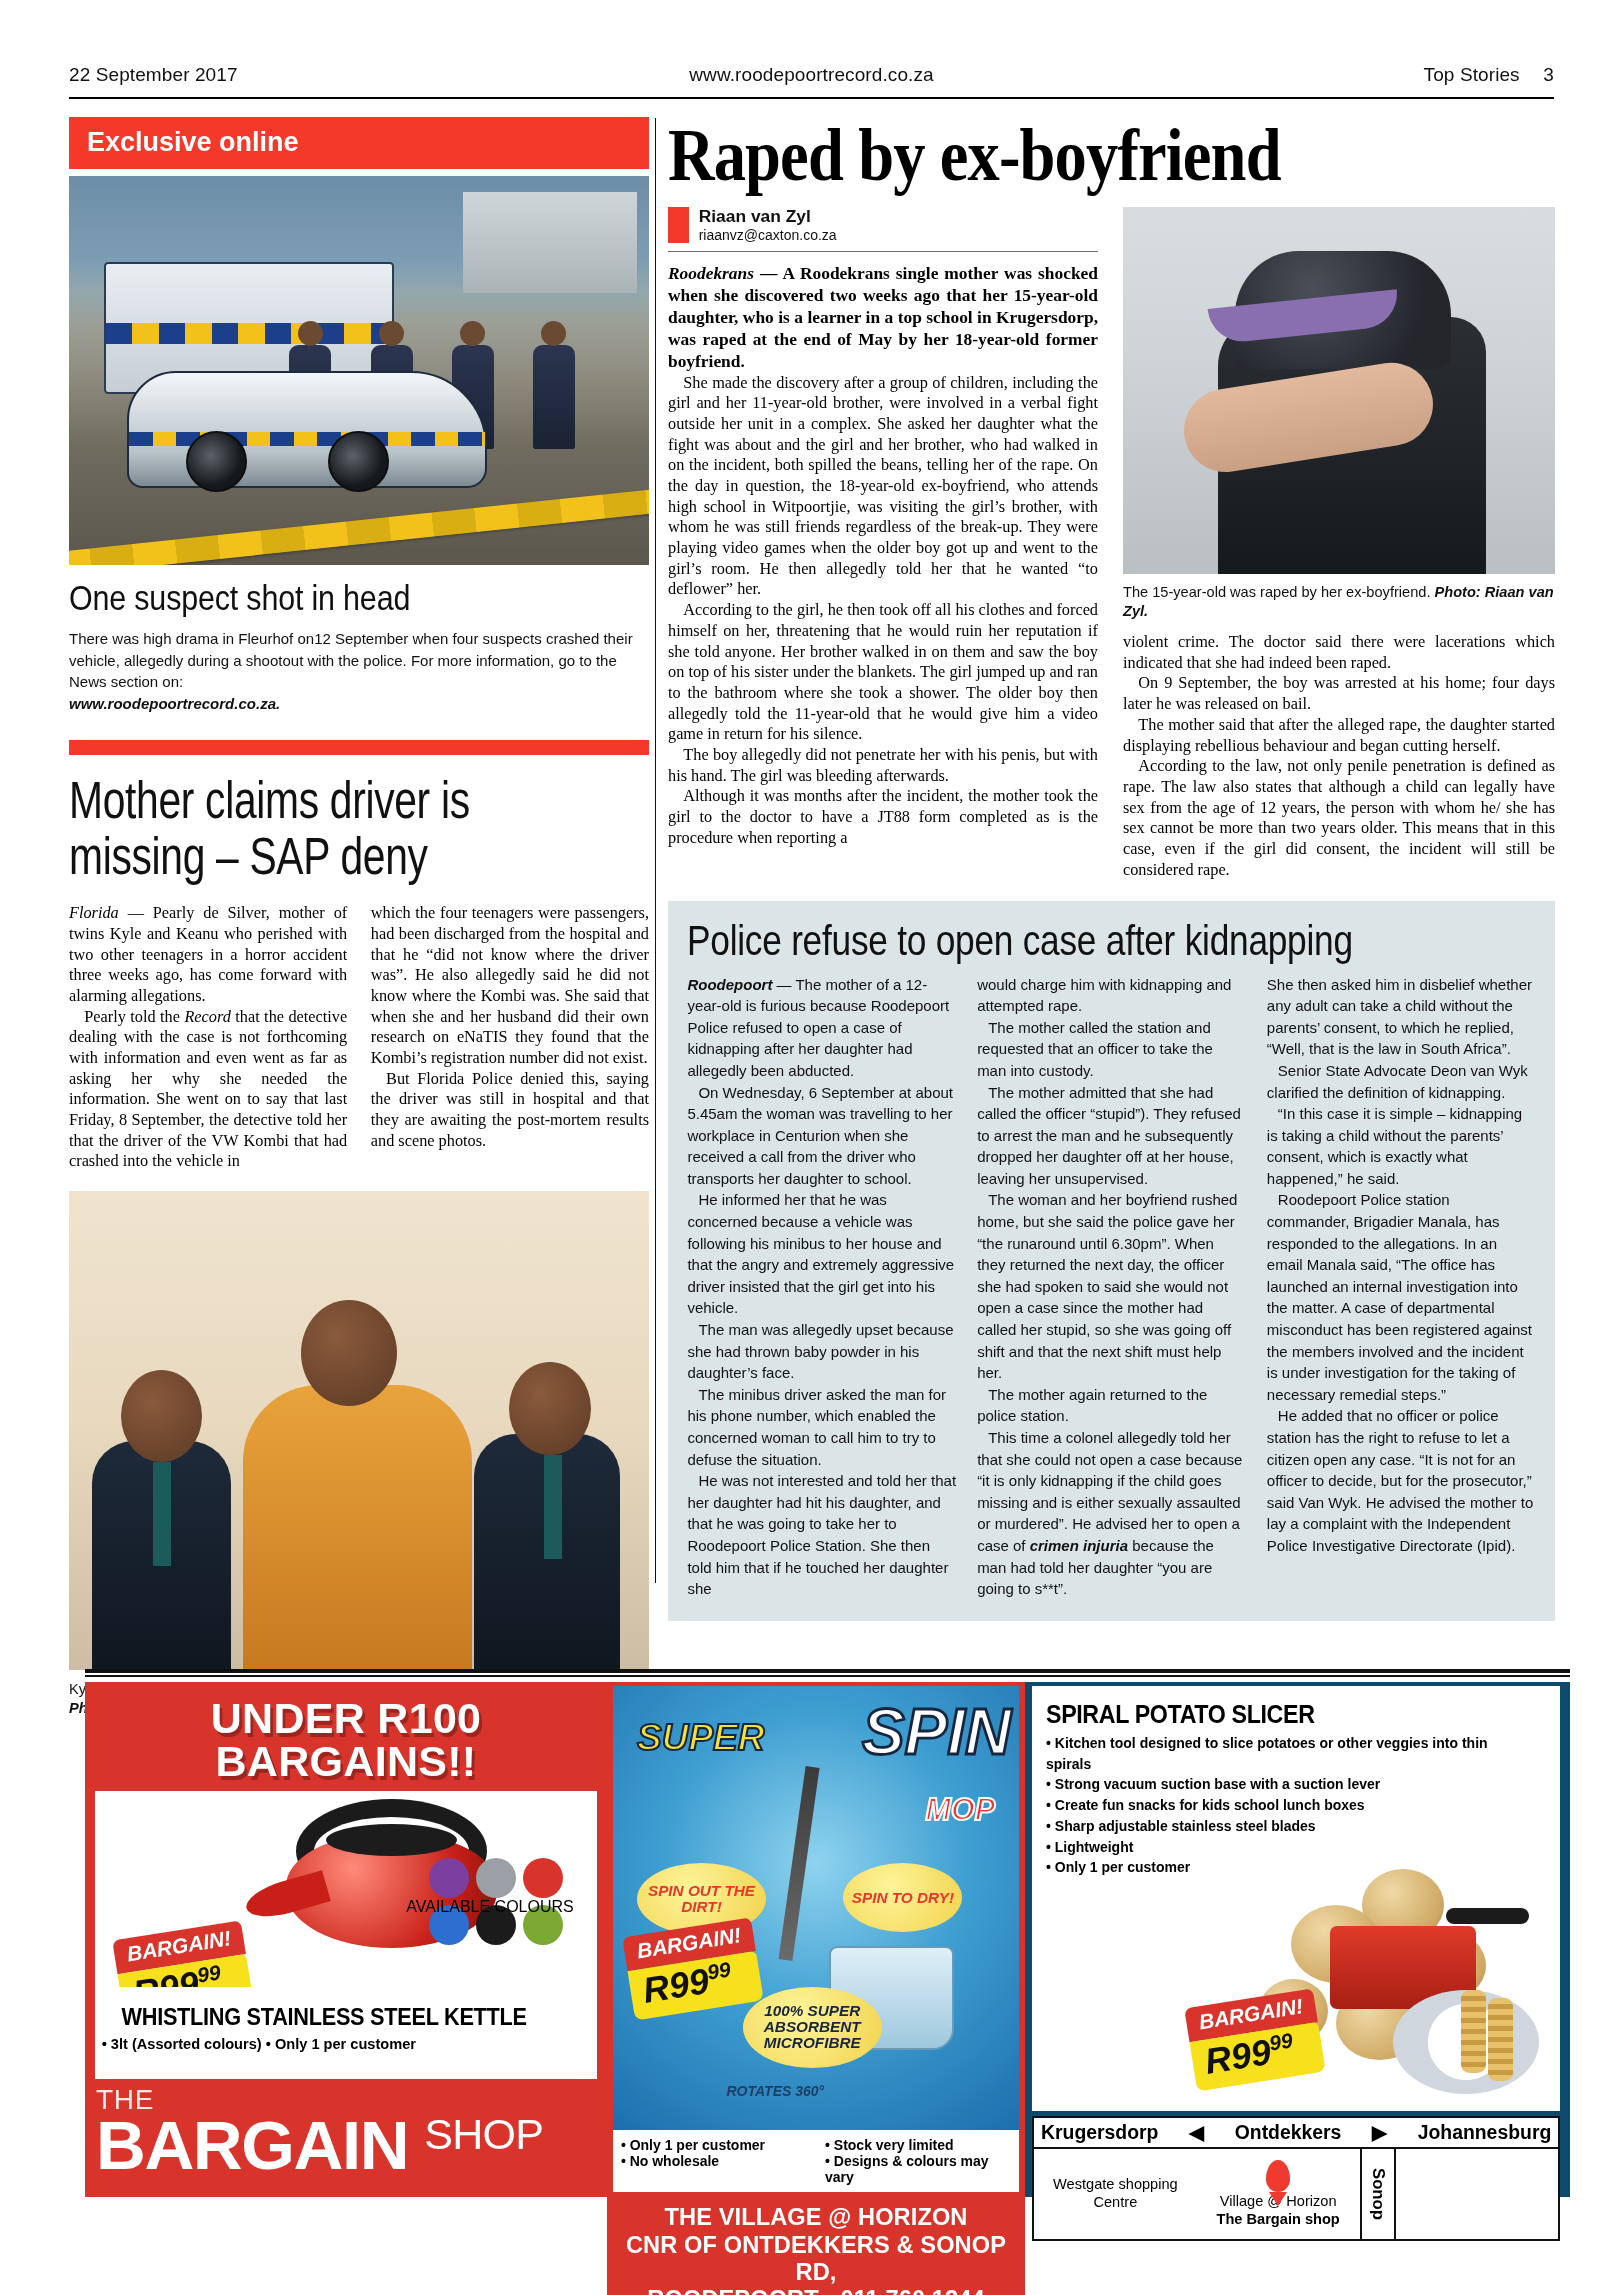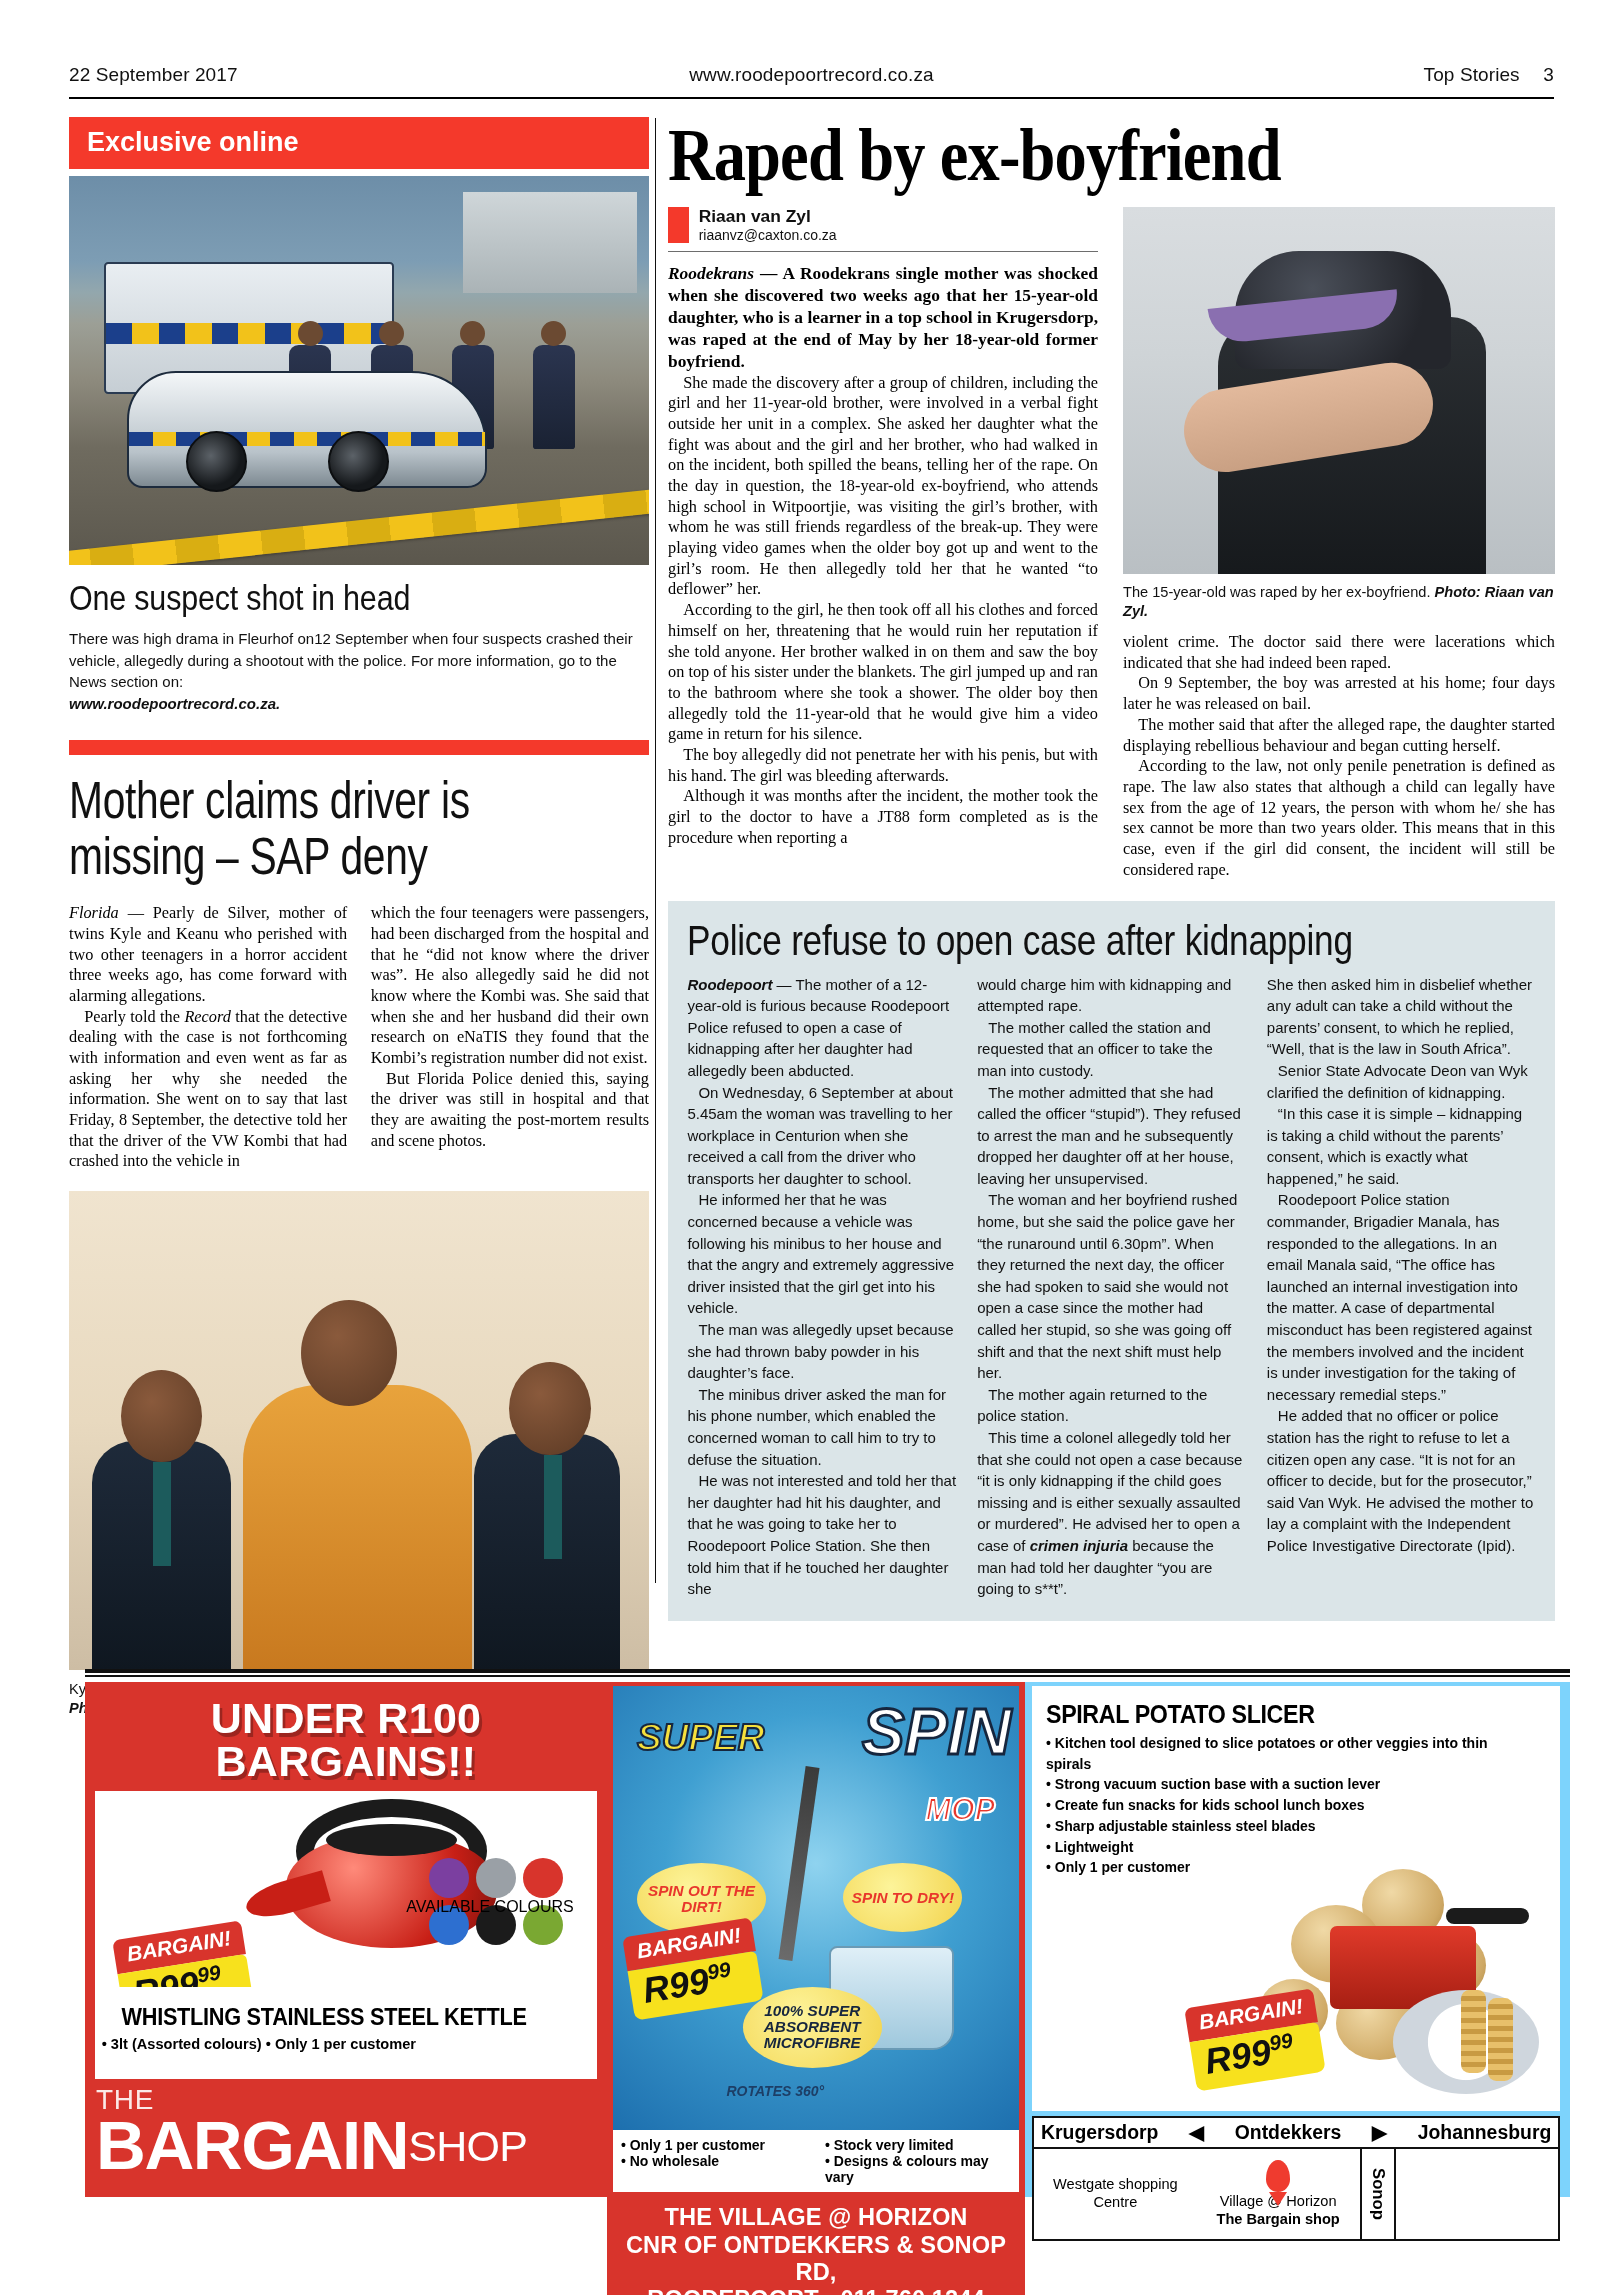--- a/index.html
+++ b/index.html
@@ -140,21 +140,21 @@
   .cols2 > div { flex: 1; }
 
   
   .advert { position: absolute; left: 69px; top: 1669px; width: 1485px; height: 555px; margin-left: 16px; }
   .adv-rule-top { height: 3.5px; background: #111; }
   .adv-rule-top2 { height: 2.1px; background: #111; margin-top: 2.8px; }
   .adv-body { position: relative; height: 515px; margin-top: 4.2px; display: flex; }
 
   .adv-col1 { width: 522px; background: #d8342c; position: relative; display:flex; flex-direction: column;}
   .adv-col2 { width: 418px; background: #d8342c; position: relative; }
-  .adv-col3 { flex: 1; background: #7dd3fc; position: relative; }
+  .adv-col3 { flex: 1; background: #0c4a6e; position: relative; }
 
   .under-r100 {
     color: #fff; font-weight: bold; font-size: 43px; line-height: 1.0;
     text-align: center; padding: 15.3px 7px 4.2px 7px; letter-spacing: 0.3px;
     text-shadow: 2.8px 3.5px 0 rgba(0,0,0,.28);
   }
   .kettle-panel { background: #fff; margin: 4.2px 9.7px 0 9.7px; flex:1; position: relative; }
   .kettle-img { position:absolute; left:0; top:0; right:0; bottom:92px; overflow:hidden; }
   .kettle-shape{ position:absolute; left:38%; top:22%; width:42%; height:58%;
      background: radial-gradient(circle at 32% 30%, #ff8a7a, #c81f16 62%, #7d120c);
@@ -163,21 +163,21 @@
   .kettle-handle{ position:absolute; left:40%; top:4%; width:38%; height:104px;
      border:18px solid #1b1b1b; border-bottom-color:transparent; border-radius:50%; }
   .kettle-spout{ position:absolute; left:30%; top:46%; width:83px; height:32px; background:#c81f16; border-radius:50% 0 0 50%; transform:rotate(-16deg);}
   .swatches{ position:absolute; right:29px; top:34%; width:139px; display:flex; flex-wrap:wrap; gap:7px; }
   .swatch{ width:40px; height:40px; border-radius:50%; }
   .kettle-text { position:absolute; left:0; right:0; bottom:16px; padding: 0 7px 11px 7px; text-align:left;}
   .kettle-title { font-size: 23.6px; font-weight: bold; letter-spacing: -0.3px; transform: scaleX(.92); }
   .kettle-sub { font-size: 14.6px; font-weight: bold; margin-top: 4.2px; }
   .bargainshop-logo { background: #d8342c; color: #fff; padding: 5.6px 0 0 11px; height: 118px; position: relative;}
   .bs-the { font-size: 28px; letter-spacing: 0.7px; color: #fbe9e7; }
-  .bs-main { font-size: 69px; font-weight: bold; line-height: .88; letter-spacing: -1.4px; display:flex; align-items: center;}
+  .bs-main { font-size: 69px; font-weight: bold; line-height: .88; letter-spacing: -1.4px; display:flex; align-items: flex-start; gap: 16px;}
   .bs-shop { font-size: 43px; font-weight: 400; letter-spacing: -0.7px; }
 
   .mop-panel { background: #fff; margin: 4.2px 5.6px 0 5.6px; height: 444px; position: relative; overflow: hidden;
      background: radial-gradient(circle at 50% 40%, #8fd3ef 0%, #3f9fd1 45%, #1d6fae 100%); }
   .mop-super { position:absolute; left:6%; top:7%; font-size:37px; font-weight:bold; font-style:italic; color:#f5e03c;
      -webkit-text-stroke: 2.1px #16263e; }
   .mop-spin { position:absolute; right:2%; top:2%; font-size:64px; font-weight:bold; font-style:italic; color:#fff;
      -webkit-text-stroke: 2.8px #16263e; }
   .mop-mop { position:absolute; right:6%; top:24%; font-size:30.5px; font-weight:bold; font-style:italic; color:#e8372c;
      -webkit-text-stroke: 2.1px #fff; }

